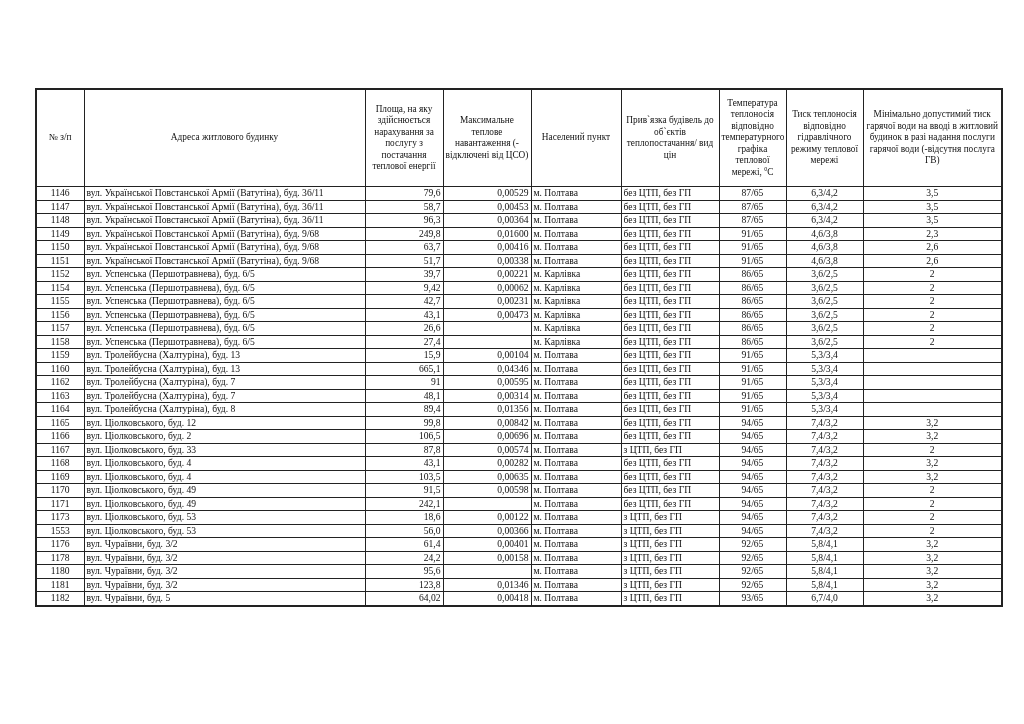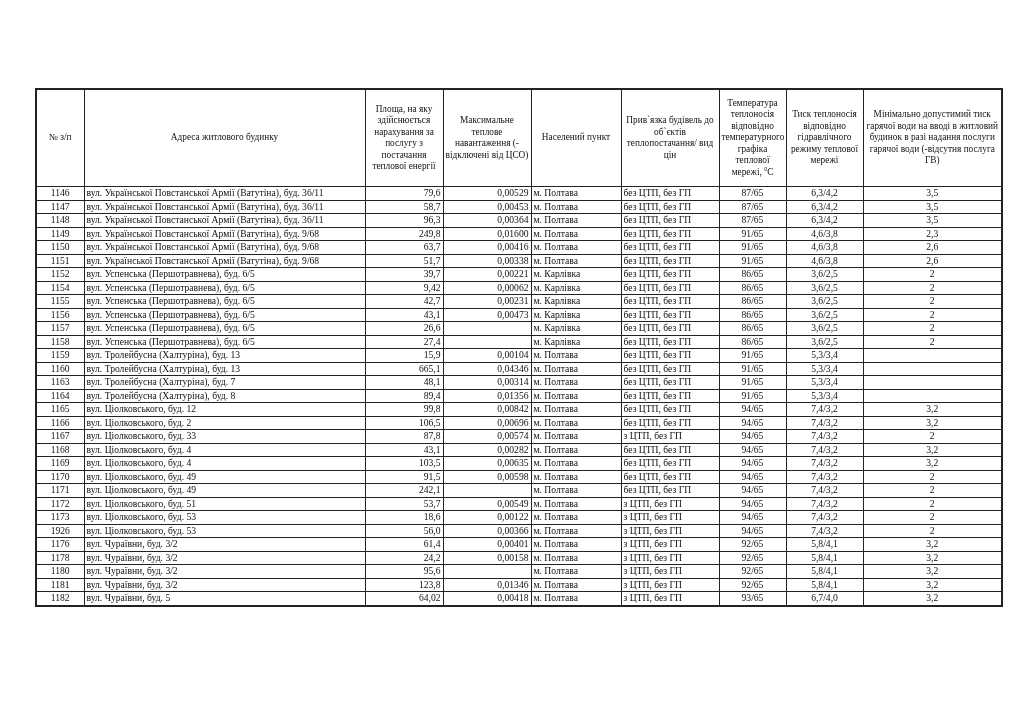--- a/index.html
+++ b/index.html
@@ -195,20 +195,31 @@
         <td class="l">вул. Тролейбусна (Халтуріна), буд. 13</td>
         <td class="r">665,1</td>
         <td class="r">0,04346</td>
         <td class="l">м. Полтава</td>
         <td class="l">без ЦТП, без ГП</td>
         <td class="c">91/65</td>
         <td class="c">5,3/3,4</td>
         <td class="c"></td>
       </tr>
       <tr>
+        <td class="c">1162</td>
+        <td class="l">вул. Тролейбусна (Халтуріна), буд. 7</td>
+        <td class="r">91</td>
+        <td class="r">0,00595</td>
+        <td class="l">м. Полтава</td>
+        <td class="l">без ЦТП, без ГП</td>
+        <td class="c">91/65</td>
+        <td class="c">5,3/3,4</td>
+        <td class="c"></td>
+      </tr>
+      <tr>
         <td class="c">1163</td>
         <td class="l">вул. Тролейбусна (Халтуріна), буд. 7</td>
         <td class="r">48,1</td>
         <td class="r">0,00314</td>
         <td class="l">м. Полтава</td>
         <td class="l">без ЦТП, без ГП</td>
         <td class="c">91/65</td>
         <td class="c">5,3/3,4</td>
         <td class="c"></td>
       </tr>
@@ -294,43 +305,32 @@
         <td class="l">вул. Ціолковського, буд. 49</td>
         <td class="r">242,1</td>
         <td class="r"></td>
         <td class="l">м. Полтава</td>
         <td class="l">без ЦТП, без ГП</td>
         <td class="c">94/65</td>
         <td class="c">7,4/3,2</td>
         <td class="c">2</td>
       </tr>
       <tr>
-        <td class="c">1172</td>
-        <td class="l">вул. Ціолковського, буд. 51</td>
-        <td class="r">53,7</td>
-        <td class="r">0,00549</td>
-        <td class="l">м. Полтава</td>
-        <td class="l">з ЦТП, без ГП</td>
-        <td class="c">94/65</td>
-        <td class="c">7,4/3,2</td>
-        <td class="c">2</td>
-      </tr>
-      <tr>
         <td class="c">1173</td>
         <td class="l">вул. Ціолковського, буд. 53</td>
         <td class="r">18,6</td>
         <td class="r">0,00122</td>
         <td class="l">м. Полтава</td>
         <td class="l">з ЦТП, без ГП</td>
         <td class="c">94/65</td>
         <td class="c">7,4/3,2</td>
         <td class="c">2</td>
       </tr>
       <tr>
-        <td class="c">1926</td>
+        <td class="c">1553</td>
         <td class="l">вул. Ціолковського, буд. 53</td>
         <td class="r">56,0</td>
         <td class="r">0,00366</td>
         <td class="l">м. Полтава</td>
         <td class="l">з ЦТП, без ГП</td>
         <td class="c">94/65</td>
         <td class="c">7,4/3,2</td>
         <td class="c">2</td>
       </tr>
       <tr>

